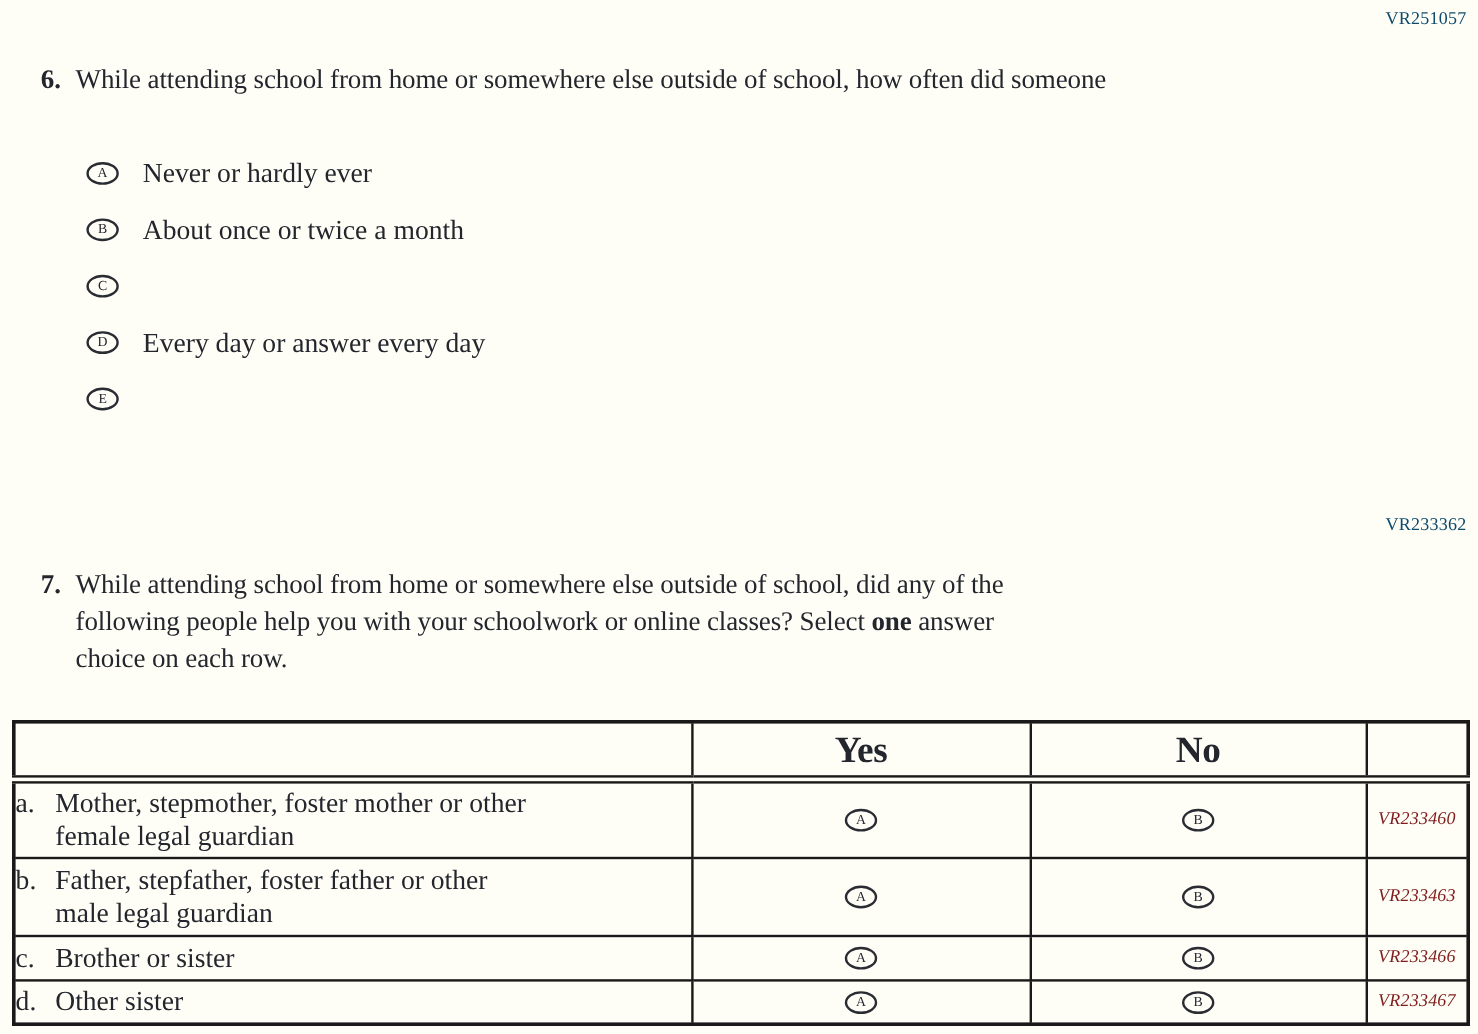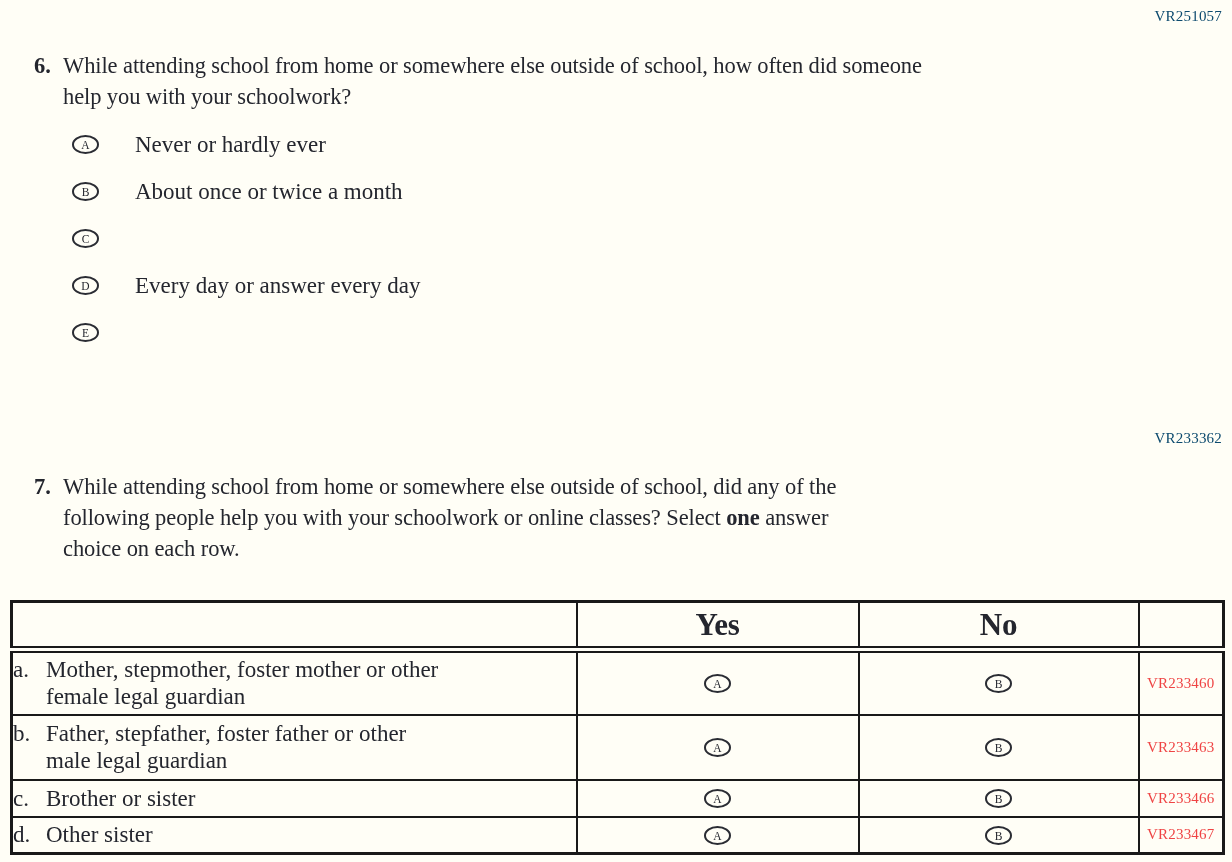--- a/index.html
+++ b/index.html
@@ -59,21 +59,21 @@
     top: 133px;
   }
   .option-row {
     display: flex;
     align-items: center;
     height: 23px;
     margin-bottom: 24px;
   }
   .option-label {
     font-size: 23px;
-    margin-left: 36px;
+    margin-left: 20px;
     white-space: nowrap;
   }
 
   
   .bubble {
     display: inline-flex;
     align-items: center;
     justify-content: center;
     width: 23px;
     height: 15px;
@@ -135,36 +135,36 @@
   .row-label {
     font-size: 23px;
     line-height: 27px;
   }
   .row-line { display: block; }
 
   .bubble-cell { text-align: center; }
   .code-cell {
     text-align: center;
     font-size: 15px;
-    color: #ef4444;
+    color: #7f1d1d;
     letter-spacing: 0.2px;
+    font-style: italic;
   }
 </style>
 </head>
 <body>
 
 <div class="page">
 
   <div class="form-code top">VR251057</div>
 
   <div class="question q6">
     <div class="q-number">6.</div>
     <div class="q-text">
       <span class="q-line">While attending school from home or somewhere else outside of school, how often did someone</span>
-      <span class="q-line">help you with your schoolwork?</span>
     </div>
   </div>
 
   <div class="options">
     <div class="option-row">
       <span class="bubble">
           <span class="bubble-letter">A</span>
         </span>
       <span class="option-label">Never or hardly ever</span>
     </div>

